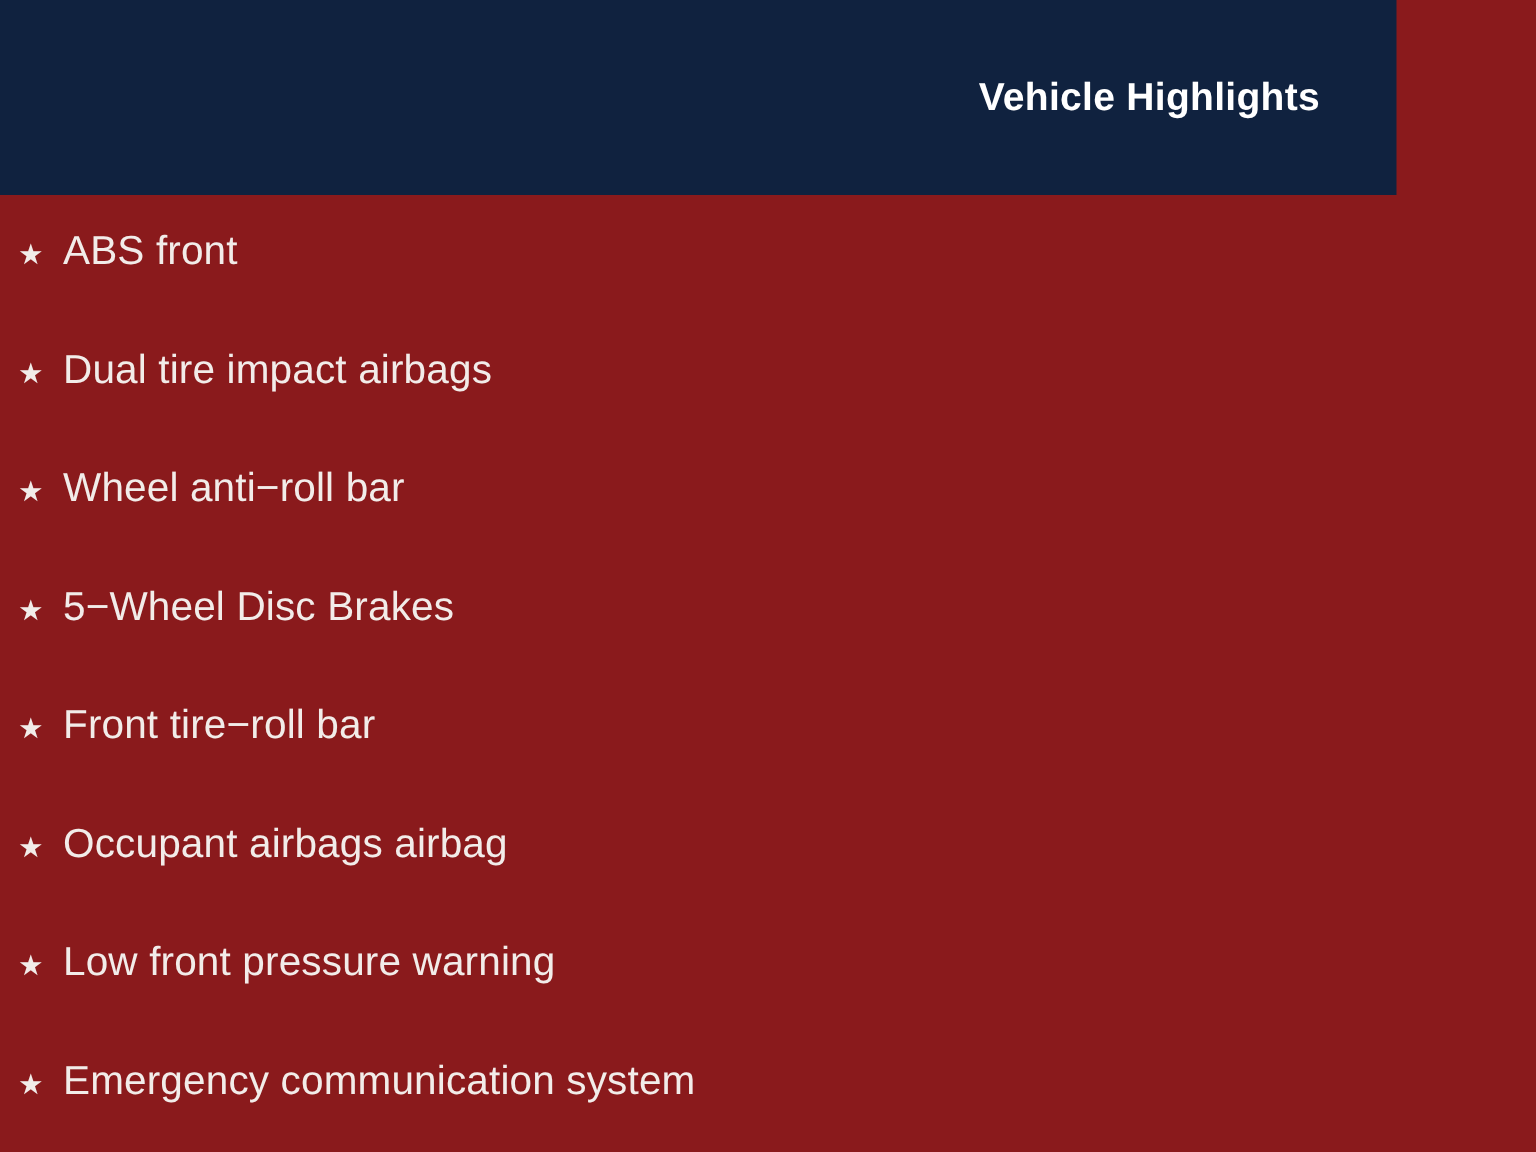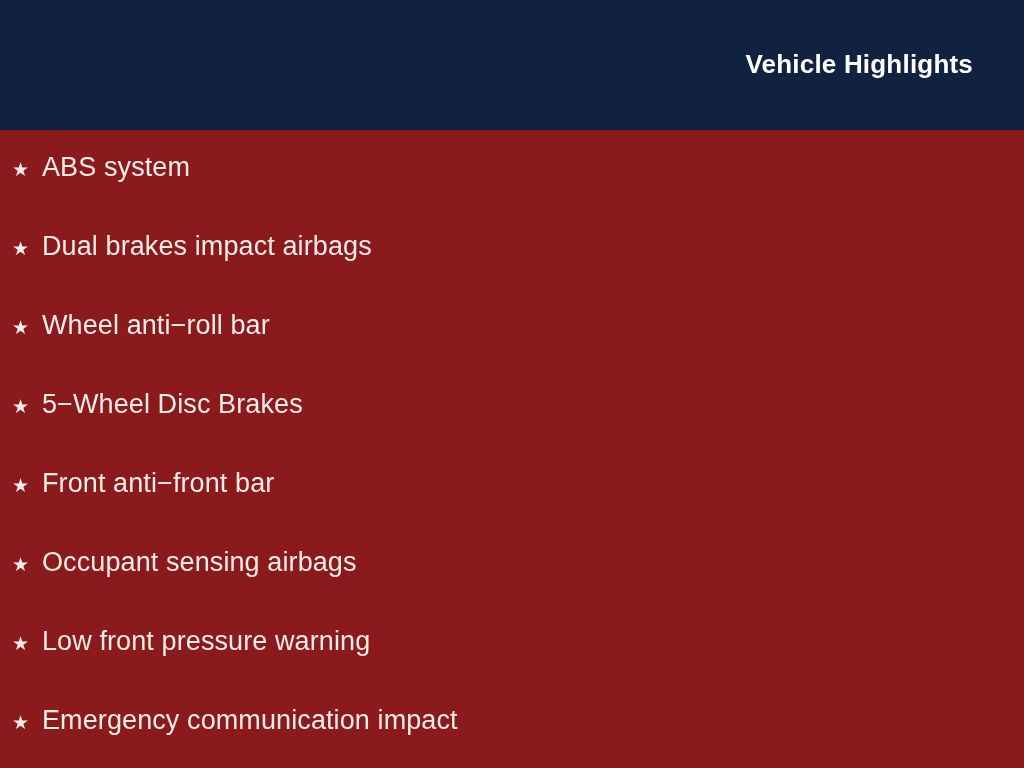--- a/index.html
+++ b/index.html
@@ -18,21 +18,21 @@
     position: relative;
     width: 1024px;
     height: 768px;
     background: #8a1a1c;
   }
   
   #header {
     position: absolute;
     left: 0;
     top: 0;
-    width: 1024px;
+    width: 931px;
     height: 130px;
     background: #10223f;
     box-sizing: border-box;
   }
   #header-title {
     position: absolute;
     right: 51px;
     top: 47px;
     margin: 0;
     font-size: 26px;
@@ -90,54 +90,54 @@
 
   <div id="header">
     <h1 id="header-title">Vehicle Highlights</h1>
   </div>
 
   <div id="body">
     <ul id="highlight-list">
 
       <li class="highlight-item">
         <span class="bullet-star">★</span>
-        <span class="highlight-label">ABS system</span>
+        <span class="highlight-label">ABS front</span>
       </li>
 
       <li class="highlight-item">
         <span class="bullet-star">★</span>
-        <span class="highlight-label">Dual brakes impact airbags</span>
+        <span class="highlight-label">Dual tire impact airbags</span>
       </li>
 
       <li class="highlight-item">
         <span class="bullet-star">★</span>
         <span class="highlight-label">Wheel anti−roll bar</span>
       </li>
 
       <li class="highlight-item">
         <span class="bullet-star">★</span>
         <span class="highlight-label">5−Wheel Disc Brakes</span>
       </li>
 
       <li class="highlight-item">
         <span class="bullet-star">★</span>
-        <span class="highlight-label">Front anti−front bar</span>
+        <span class="highlight-label">Front tire−roll bar</span>
       </li>
 
       <li class="highlight-item">
         <span class="bullet-star">★</span>
-        <span class="highlight-label">Occupant sensing airbags</span>
+        <span class="highlight-label">Occupant airbags airbag</span>
       </li>
 
       <li class="highlight-item">
         <span class="bullet-star">★</span>
         <span class="highlight-label">Low front pressure warning</span>
       </li>
 
       <li class="highlight-item">
         <span class="bullet-star">★</span>
-        <span class="highlight-label">Emergency communication impact</span>
+        <span class="highlight-label">Emergency communication system</span>
       </li>
 
     </ul>
   </div>
 
 </div>
 
 </body></html>

